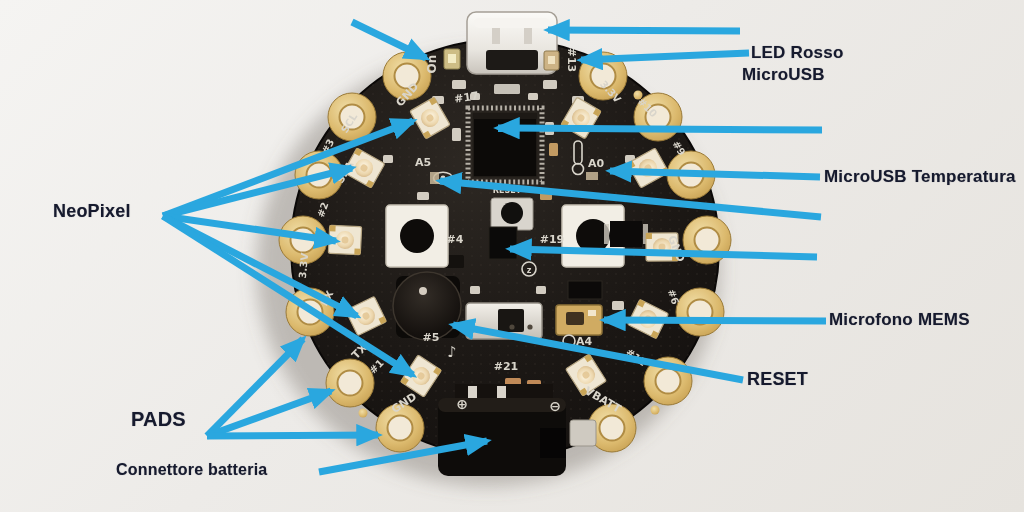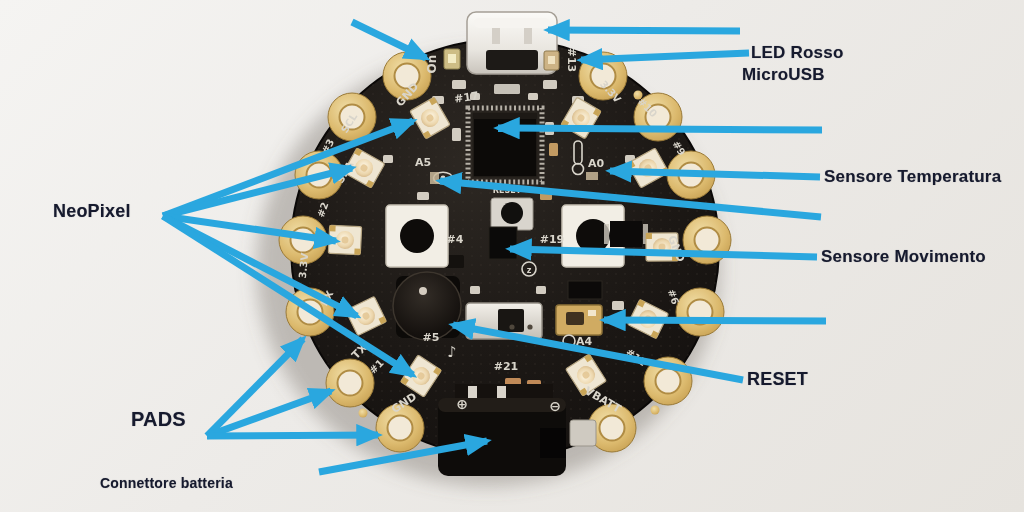--- a/index.html
+++ b/index.html
@@ -19,21 +19,21 @@
   #lbl-microusb{left:742px;top:21px;font-size:17px;margin-top:44px;}
   #lbl-led-rosso{left:751px;top:43px;font-size:17px;text-align:right;}
   #lbl-atmega{left:827px;top:120px;font-size:17px;}
   #lbl-sens-temp{left:824px;top:167px;font-size:17px;}
   #lbl-sens-lum{left:824px;top:207px;font-size:17px;}
   #lbl-sens-mov{left:821px;top:247px;font-size:17px;}
   #lbl-microfono{left:829px;top:310px;font-size:17px;}
   #lbl-buzzer{left:747px;top:369px;font-size:18px;}
   #lbl-neopixel{left:53px;top:201px;font-size:18px;}
   #lbl-pads{left:131px;top:408px;font-size:20px;}
-  #lbl-connettore{left:100px;top:461px;font-size:14px;margin-top:14px;}
+  #lbl-connettore{left:116px;top:461px;font-size:16px;}
   .arrow{stroke:var(--arrow);stroke-width:7;fill:none;}
   .silk{fill:#d9d5cb;font-family:"DejaVu Sans",sans-serif;font-weight:bold;}
   .silkicon{stroke:#d9d5cb;fill:none;stroke-width:1.6;}
 </style>
 </head>
 <body>
 
 <div class="stage">
 
   <svg class="scene" width="1024" height="512" viewBox="0 0 1024 512">
@@ -386,20 +386,20 @@
         <line x1="163" y1="216" x2="413" y2="375" class="arrow" marker-end="url(#ah)"></line>
         <line x1="207" y1="436" x2="303" y2="339" class="arrow" marker-end="url(#ah)"></line>
         <line x1="207" y1="436" x2="331" y2="391" class="arrow" marker-end="url(#ah)"></line>
         <line x1="207" y1="436" x2="378" y2="435" class="arrow" marker-end="url(#ah)"></line>
         <line x1="319" y1="472" x2="487" y2="441" class="arrow" marker-end="url(#ah)"></line>
       </g>
   </svg>
 
   <div class="lbl" id="lbl-microusb">MicroUSB</div>
   <div class="lbl" id="lbl-led-rosso">LED Rosso</div>
-  <div class="lbl" id="lbl-sens-temp">Sensore Temperatura</div>
-  <div class="lbl" id="lbl-sens-mov">Sensore Movimento</div>
+  <div class="lbl" id="lbl-sens-temp">MicroUSB Temperatura</div>
+  <div class="lbl" id="lbl-microfono">Microfono MEMS</div>
   <div class="lbl" id="lbl-buzzer">RESET</div>
   <div class="lbl" id="lbl-neopixel">NeoPixel</div>
   <div class="lbl" id="lbl-pads">PADS</div>
   <div class="lbl" id="lbl-connettore">Connettore batteria</div>
 
 </div>
 
 </body></html>

